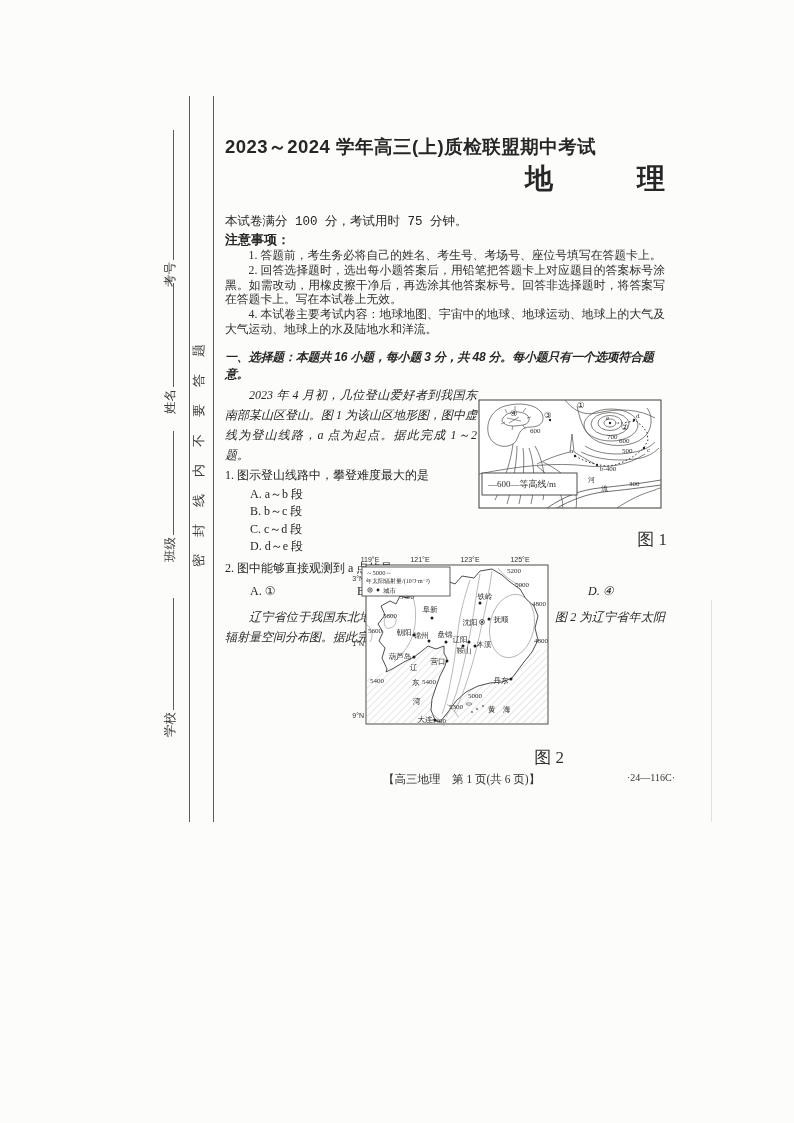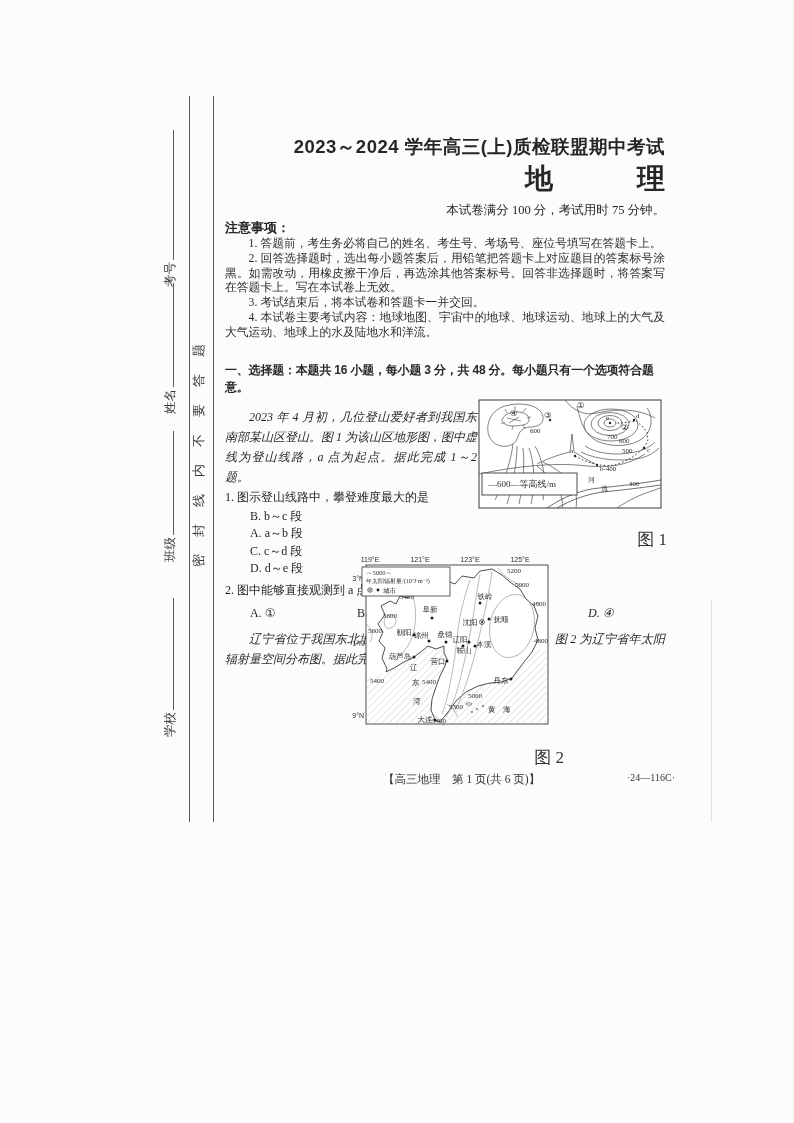--- a/index.html
+++ b/index.html
@@ -14,28 +14,28 @@
   .rot{position:absolute;top:96px;width:726px;height:18px;transform-origin:0 0;
        transform:rotate(-90deg) translateX(-726px);}
   .rot-fields{left:162px;font-size:12.5px;color:#3a3a38;}
   .rot-fields .fld{position:absolute;top:0;white-space:nowrap;}
   .fline{display:inline-block;height:11px;border-bottom:1px solid #5a5a58;margin-left:2px;}
   .rot-warn{left:190px;font-size:13px;color:#3a3a38;}
   .rot-warn span{position:absolute;left:255px;top:0;letter-spacing:17px;white-space:nowrap;}
 
   
   .flow{position:absolute;left:225px;top:134px;width:440px;}
-  .title1{text-align:right;font-size:18.5px;line-height:26px;letter-spacing:.5px;}
+  .title1{text-align:left;font-size:18.5px;line-height:26px;letter-spacing:.5px;}
   .subject{text-align:right;font-size:28px;line-height:38px;margin-top:0;}
-  .subtitle{text-align:right;font-size:12.5px;line-height:17px;margin-top:4px;}
+  .subtitle{text-align:left;font-size:12.5px;line-height:17px;margin-top:16px;font-family:Liberation Mono, monospace;}
   .notice-h{font-size:13px;line-height:17px;}
   .notice p{margin:0;font-size:11.8px;line-height:14.8px;text-align:justify;text-indent:2em;color:#2e2e2c;}
-  .sec-h{font-size:12px;line-height:17px;margin-top:22px;letter-spacing:-.2px;}
+  .sec-h{font-size:12px;line-height:17px;margin-top:12px;letter-spacing:-.2px;font-style:italic;}
   .passage{margin:0;font-size:12px;line-height:20px;text-align:justify;text-indent:2em;}
-  .passage.p1{margin-top:11px;width:252px;}
+  .passage.p1{margin-top:2px;width:252px;}
   .passage.p2{margin-top:3px;}
   .qstem{font-size:12px;line-height:21px;}
   .opts-col div{font-size:12px;line-height:17.5px;padding-left:25px;}
   .opts-row{position:relative;height:20px;margin-top:5px;font-size:12px;}
   .opts-row span{position:absolute;top:0;}
   .opts-row .o0{left:25px;} .opts-row .o1{left:132px;} .opts-row .o2{left:247px;} .opts-row .o3{left:363px;font-style:italic;}
 
   
   .fig1{position:absolute;left:252px;top:262px;width:190px;}
   .fig2{position:absolute;left:127px;top:420px;width:212px;}
@@ -67,32 +67,31 @@
 
   <div class="flow">
     <div class="title1 hei">2023～2024 学年高三(上)质检联盟期中考试</div>
     <div class="subject hei">地　　　理</div>
     <div class="subtitle">本试卷满分 100 分，考试用时 75 分钟。</div>
 
     <div class="notice-h hei">注意事项：</div>
     <div class="notice">
       <p>1. 答题前，考生务必将自己的姓名、考生号、考场号、座位号填写在答题卡上。</p>
       <p>2. 回答选择题时，选出每小题答案后，用铅笔把答题卡上对应题目的答案标号涂黑。如需改动，用橡皮擦干净后，再选涂其他答案标号。回答非选择题时，将答案写在答题卡上。写在本试卷上无效。</p>
-      <p>3. 考试结束后，将本试卷和答题卡一并交回。</p>
       <p>4. 本试卷主要考试内容：地球地图、宇宙中的地球、地球运动、地球上的大气及大气运动、地球上的水及陆地水和洋流。</p>
     </div>
 
     <div class="sec-h hei">一、选择题：本题共 16 小题，每小题 3 分，共 48 分。每小题只有一个选项符合题意。</div>
 
     <p class="passage p1 kai">2023 年 4 月初，几位登山爱好者到我国东南部某山区登山。图 1 为该山区地形图，图中虚线为登山线路，a 点为起点。据此完成 1～2 题。</p>
 
     <div class="qstem">1. 图示登山线路中，攀登难度最大的是</div>
     <div class="opts-col">
+      <div>A. a～b 段</div>
       <div>B. b～c 段</div>
-      <div>A. a～b 段</div>
       <div>C. c～d 段</div>
       <div>D. d～e 段</div>
     </div>
 
     <div class="qstem" style="margin-top:2px">2. 图中能够直接观测到 a 点的是</div>
     <div class="opts-row">
       <span class="o0">A. ①</span>
       <span class="o1">B. ②</span>
       <span class="o2">C. ③</span>
       <span class="o3">D. ④</span>

